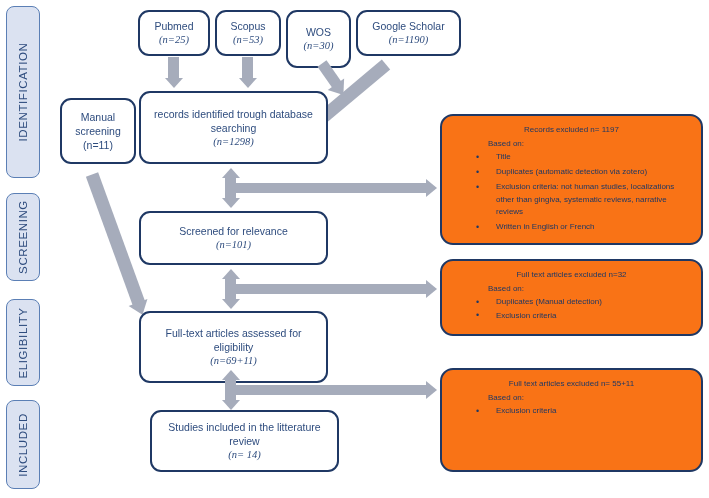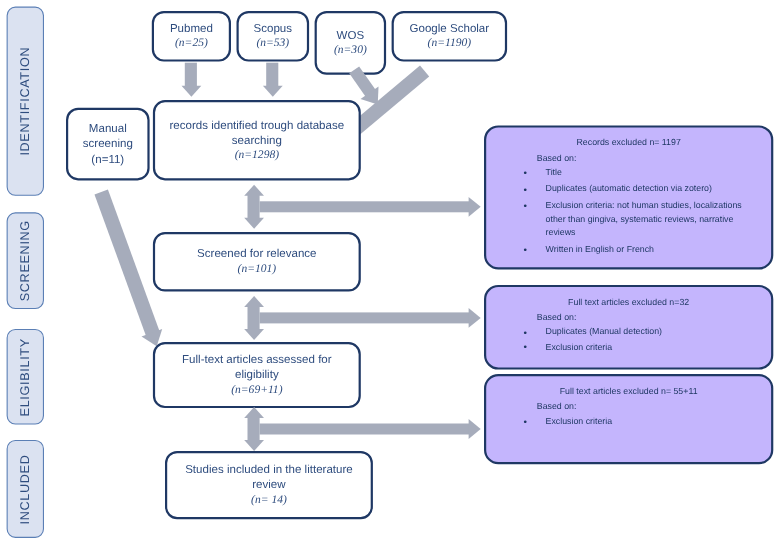--- a/index.html
+++ b/index.html
@@ -66,21 +66,21 @@
   }
   .box.src .line { font-size: 10.5px; }
   .box.mid .line { font-size: 10.5px; }
 
   
   .exbox {
     position: absolute;
     border: 2.2px solid #1f3864;
     border-radius: 13px;
     box-sizing: border-box;
-    background: #c4b5fd;
+    background: #f97316;
     color: #1f3864;
     padding: 8px 10px 6px 10px;
   }
   .exbox .ex-title {
     text-align: center;
     font-size: 8px;
     line-height: 12px;
     margin-bottom: 2px;
     color: #1f3864;
   }
@@ -229,21 +229,21 @@
     <span class="line">records identified trough database</span>
     <span class="line">searching</span>
     <span class="line num">(n=1298)</span>
   </div>
 
   <div class="box mid" style="left:139px; top:211px; width:189px; height:54px;">
     <span class="line">Screened for relevance</span>
     <span class="line num">(n=101)</span>
   </div>
 
-  <div class="box mid" style="left:139px; top:311px; width:189px; height:60px;text-align:center;">
+  <div class="box mid" style="left:139px; top:311px; width:189px; height:72px;text-align:center;">
     <span class="line">Full-text articles assessed for</span>
     <span class="line">eligibility</span>
     <span class="line num">(n=69+11)</span>
   </div>
 
   <div class="box mid" style="left:150px; top:410px; width:189px; height:62px;">
     <span class="line">Studies included in the litterature</span>
     <span class="line">review</span>
     <span class="line num">(n= 14)</span>
   </div>
@@ -282,21 +282,21 @@
 
   <div class="exbox tight" style="left:440px; top:259px; width:263px; height:77px;">
     <div class="ex-title">Full text articles excluded n=32</div>
     <div class="ex-based">Based on:</div>
     <ul>
       <li>Duplicates (Manual detection)</li>
       <li>Exclusion criteria</li>
     </ul>
   </div>
 
-  <div class="exbox tight" style="left:440px; top:340px; width:263px; height:82px;">
+  <div class="exbox tight" style="left:440px; top:368px; width:263px; height:104px;">
     <div class="ex-title">Full text articles excluded n= 55+11</div>
     <div class="ex-based">Based on:</div>
     <ul>
       <li>Exclusion criteria</li>
     </ul>
   </div>
 
 </div>
 
 </body></html>

